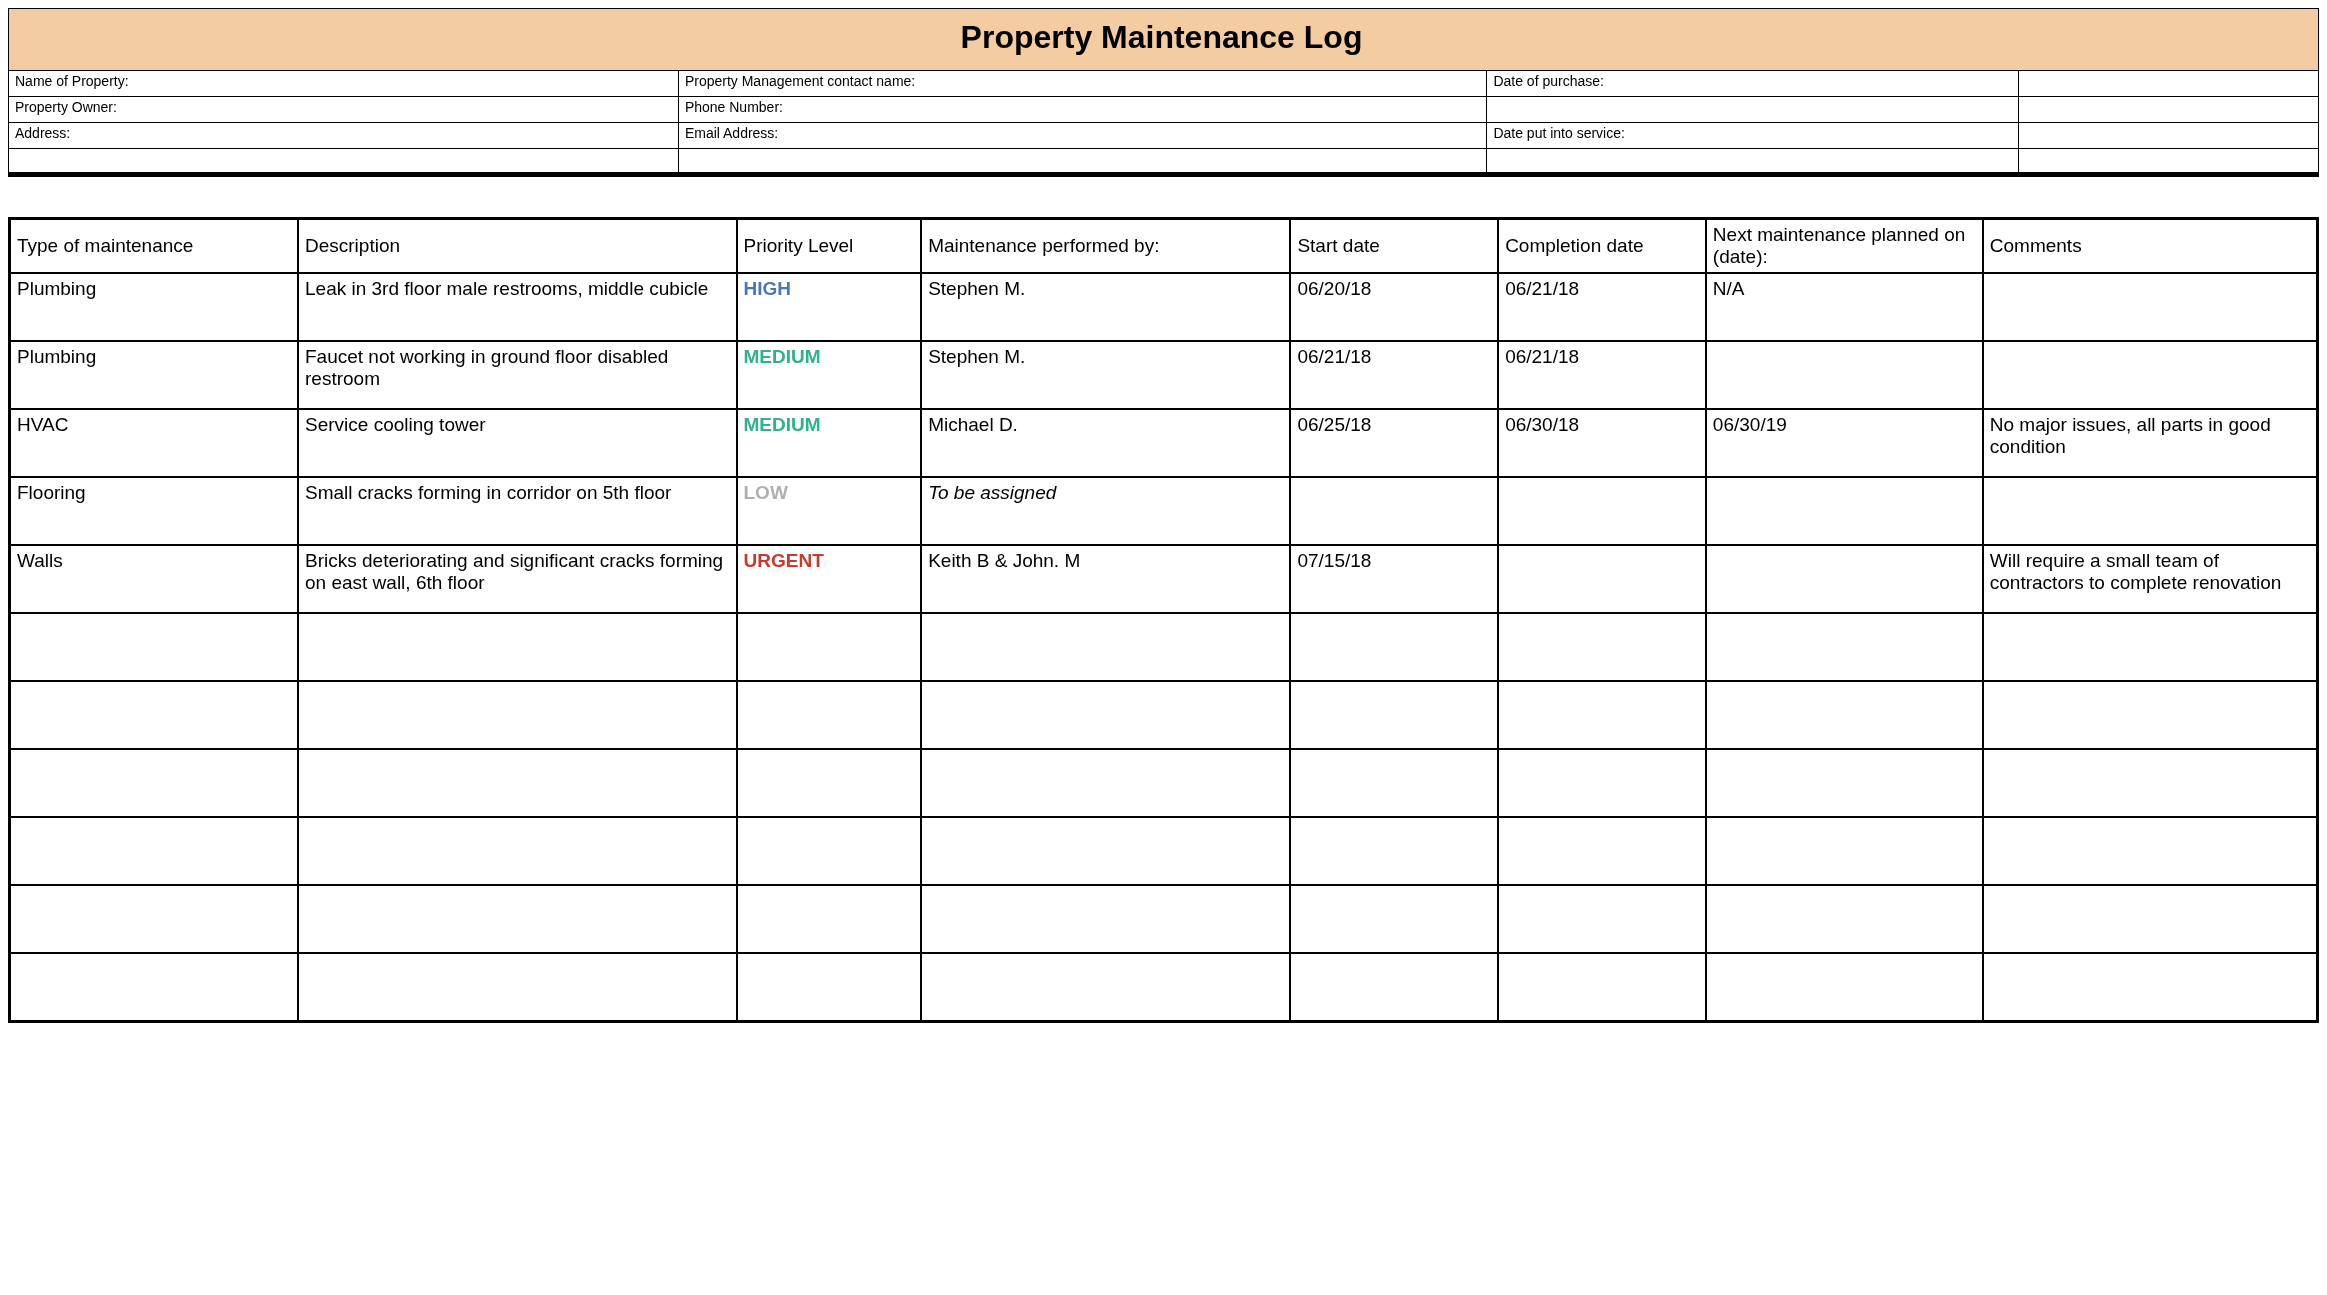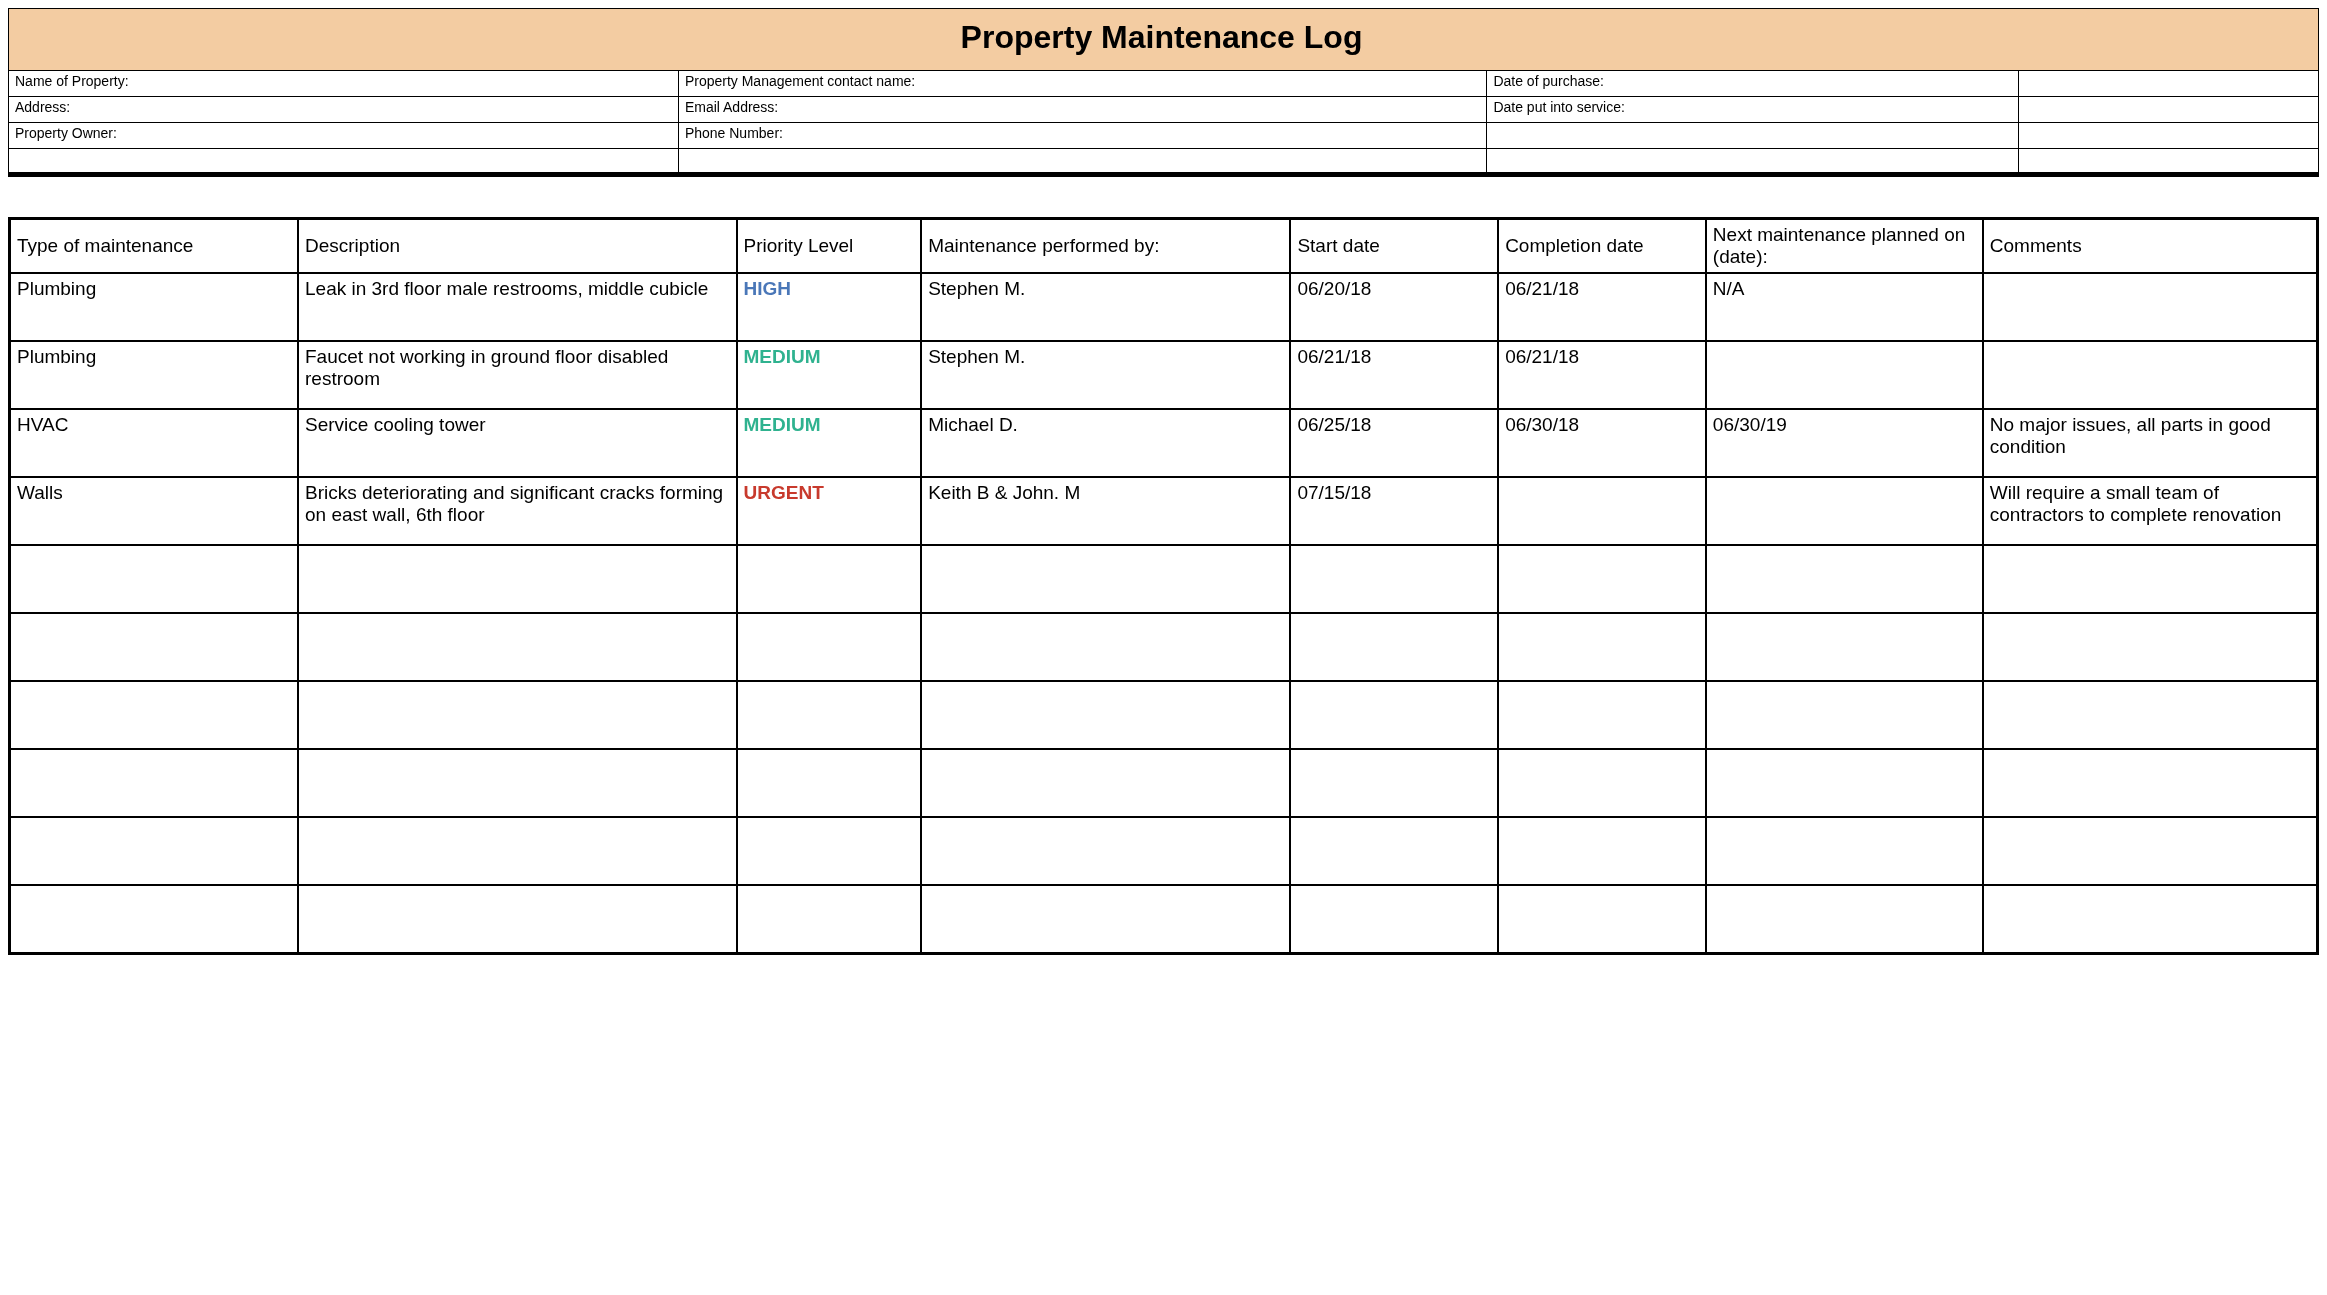--- a/index.html
+++ b/index.html
@@ -83,29 +83,29 @@
 
 <table class="info-table">
   <tbody>
       <tr>
     <td class="info-col-1">Name of Property:</td>
     <td class="info-col-2">Property Management contact name:</td>
     <td class="info-col-3">Date of purchase:</td>
     <td class="info-col-4"></td>
   </tr>
   <tr>
+    <td>Property Owner:</td>
+    <td>Phone Number:</td>
+    <td></td>
+    <td></td>
+  </tr>
+  <tr>
     <td>Address:</td>
     <td>Email Address:</td>
     <td>Date put into service:</td>
-    <td></td>
-  </tr>
-  <tr>
-    <td>Property Owner:</td>
-    <td>Phone Number:</td>
-    <td></td>
     <td></td>
   </tr>
   <tr>
     <td></td>
     <td></td>
     <td></td>
     <td></td>
   </tr>
 </tbody>
   </table>
@@ -150,20 +150,30 @@
         <td class="cell-type">HVAC</td>
         <td>Service cooling tower</td>
         <td class="cell-prio prio-medium">MEDIUM</td>
         <td class="cell-mid">Michael D.</td>
         <td class="cell-mid">06/25/18</td>
         <td class="cell-mid">06/30/18</td>
         <td class="cell-mid">06/30/19</td>
         <td class="cell-mid">No major issues, all parts in good condition</td>
       </tr>
       <tr>
+        <td class="cell-type">Flooring</td>
+        <td>Small cracks forming in corridor on 5th floor</td>
+        <td class="cell-prio prio-low">LOW</td>
+        <td class="cell-mid italic">To be assigned</td>
+        <td class="cell-mid"></td>
+        <td class="cell-mid"></td>
+        <td class="cell-mid"></td>
+        <td class="cell-mid"></td>
+      </tr>
+      <tr>
         <td class="cell-type">Walls</td>
         <td>Bricks deteriorating and significant cracks forming on east wall, 6th floor</td>
         <td class="cell-prio prio-urgent">URGENT</td>
         <td class="cell-mid">Keith B &amp; John. M</td>
         <td class="cell-mid">07/15/18</td>
         <td class="cell-mid"></td>
         <td class="cell-mid"></td>
         <td class="cell-mid">Will require a small team of contractors to complete renovation</td>
       </tr>
       <tr>

